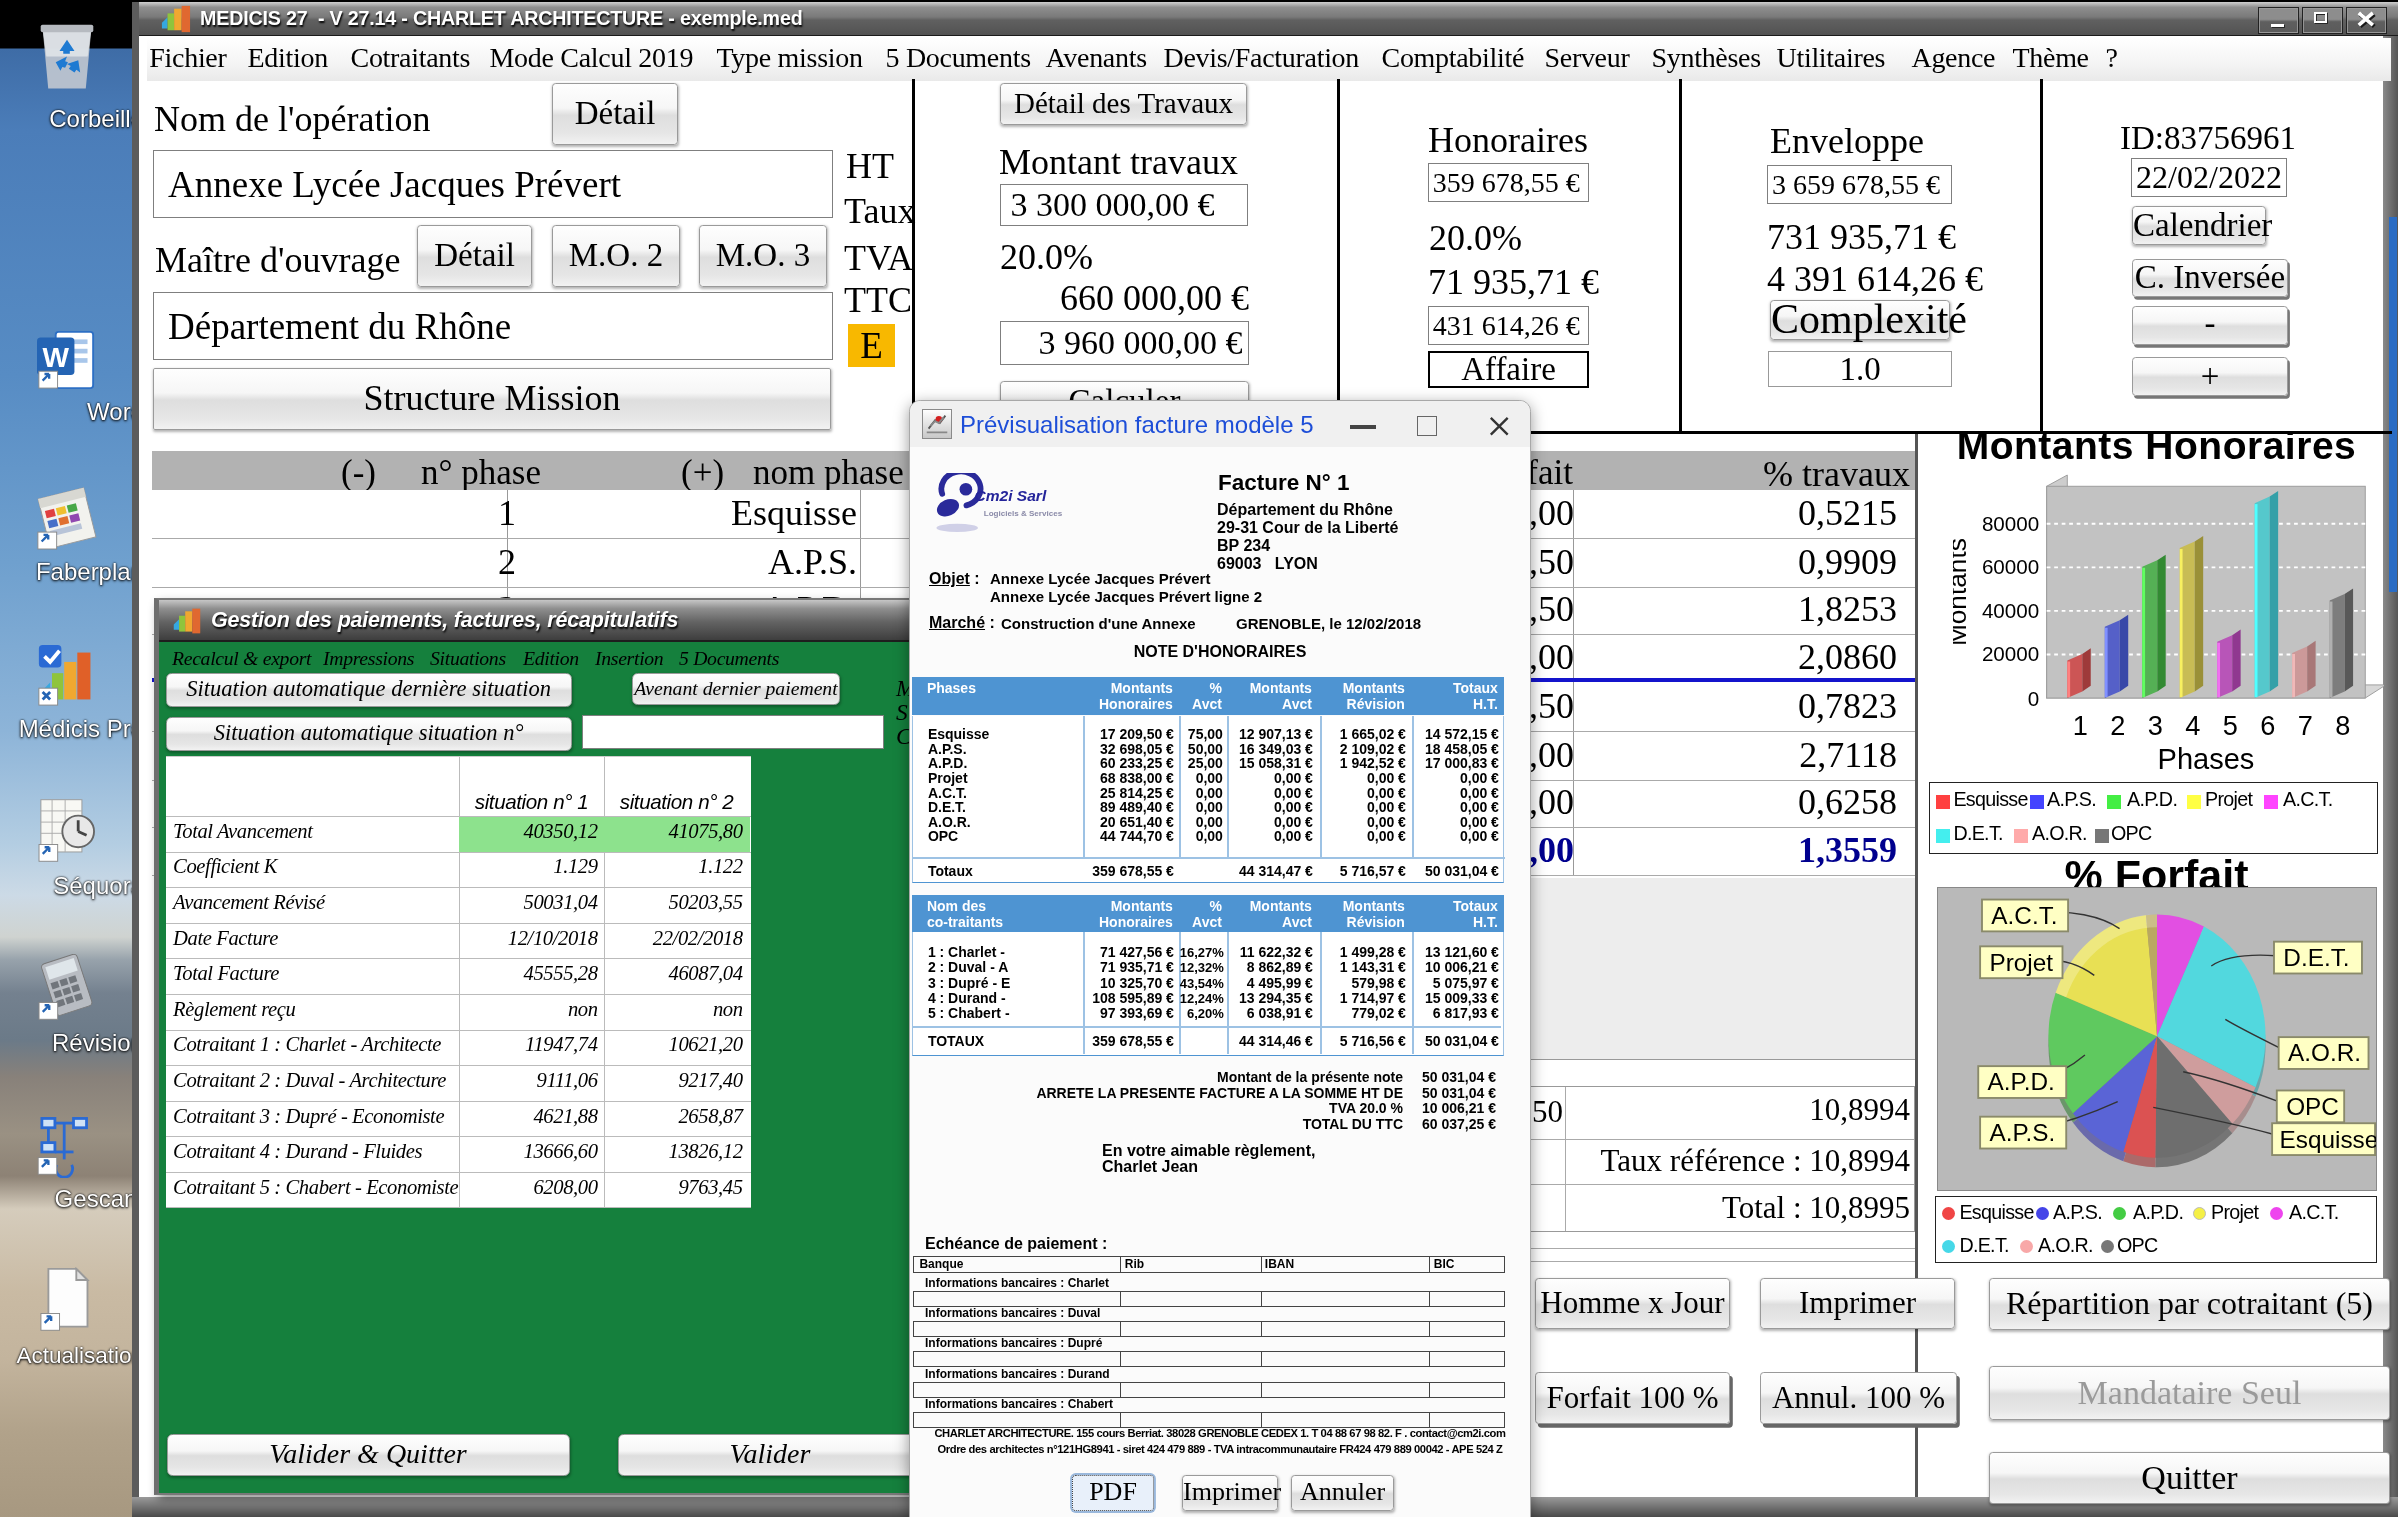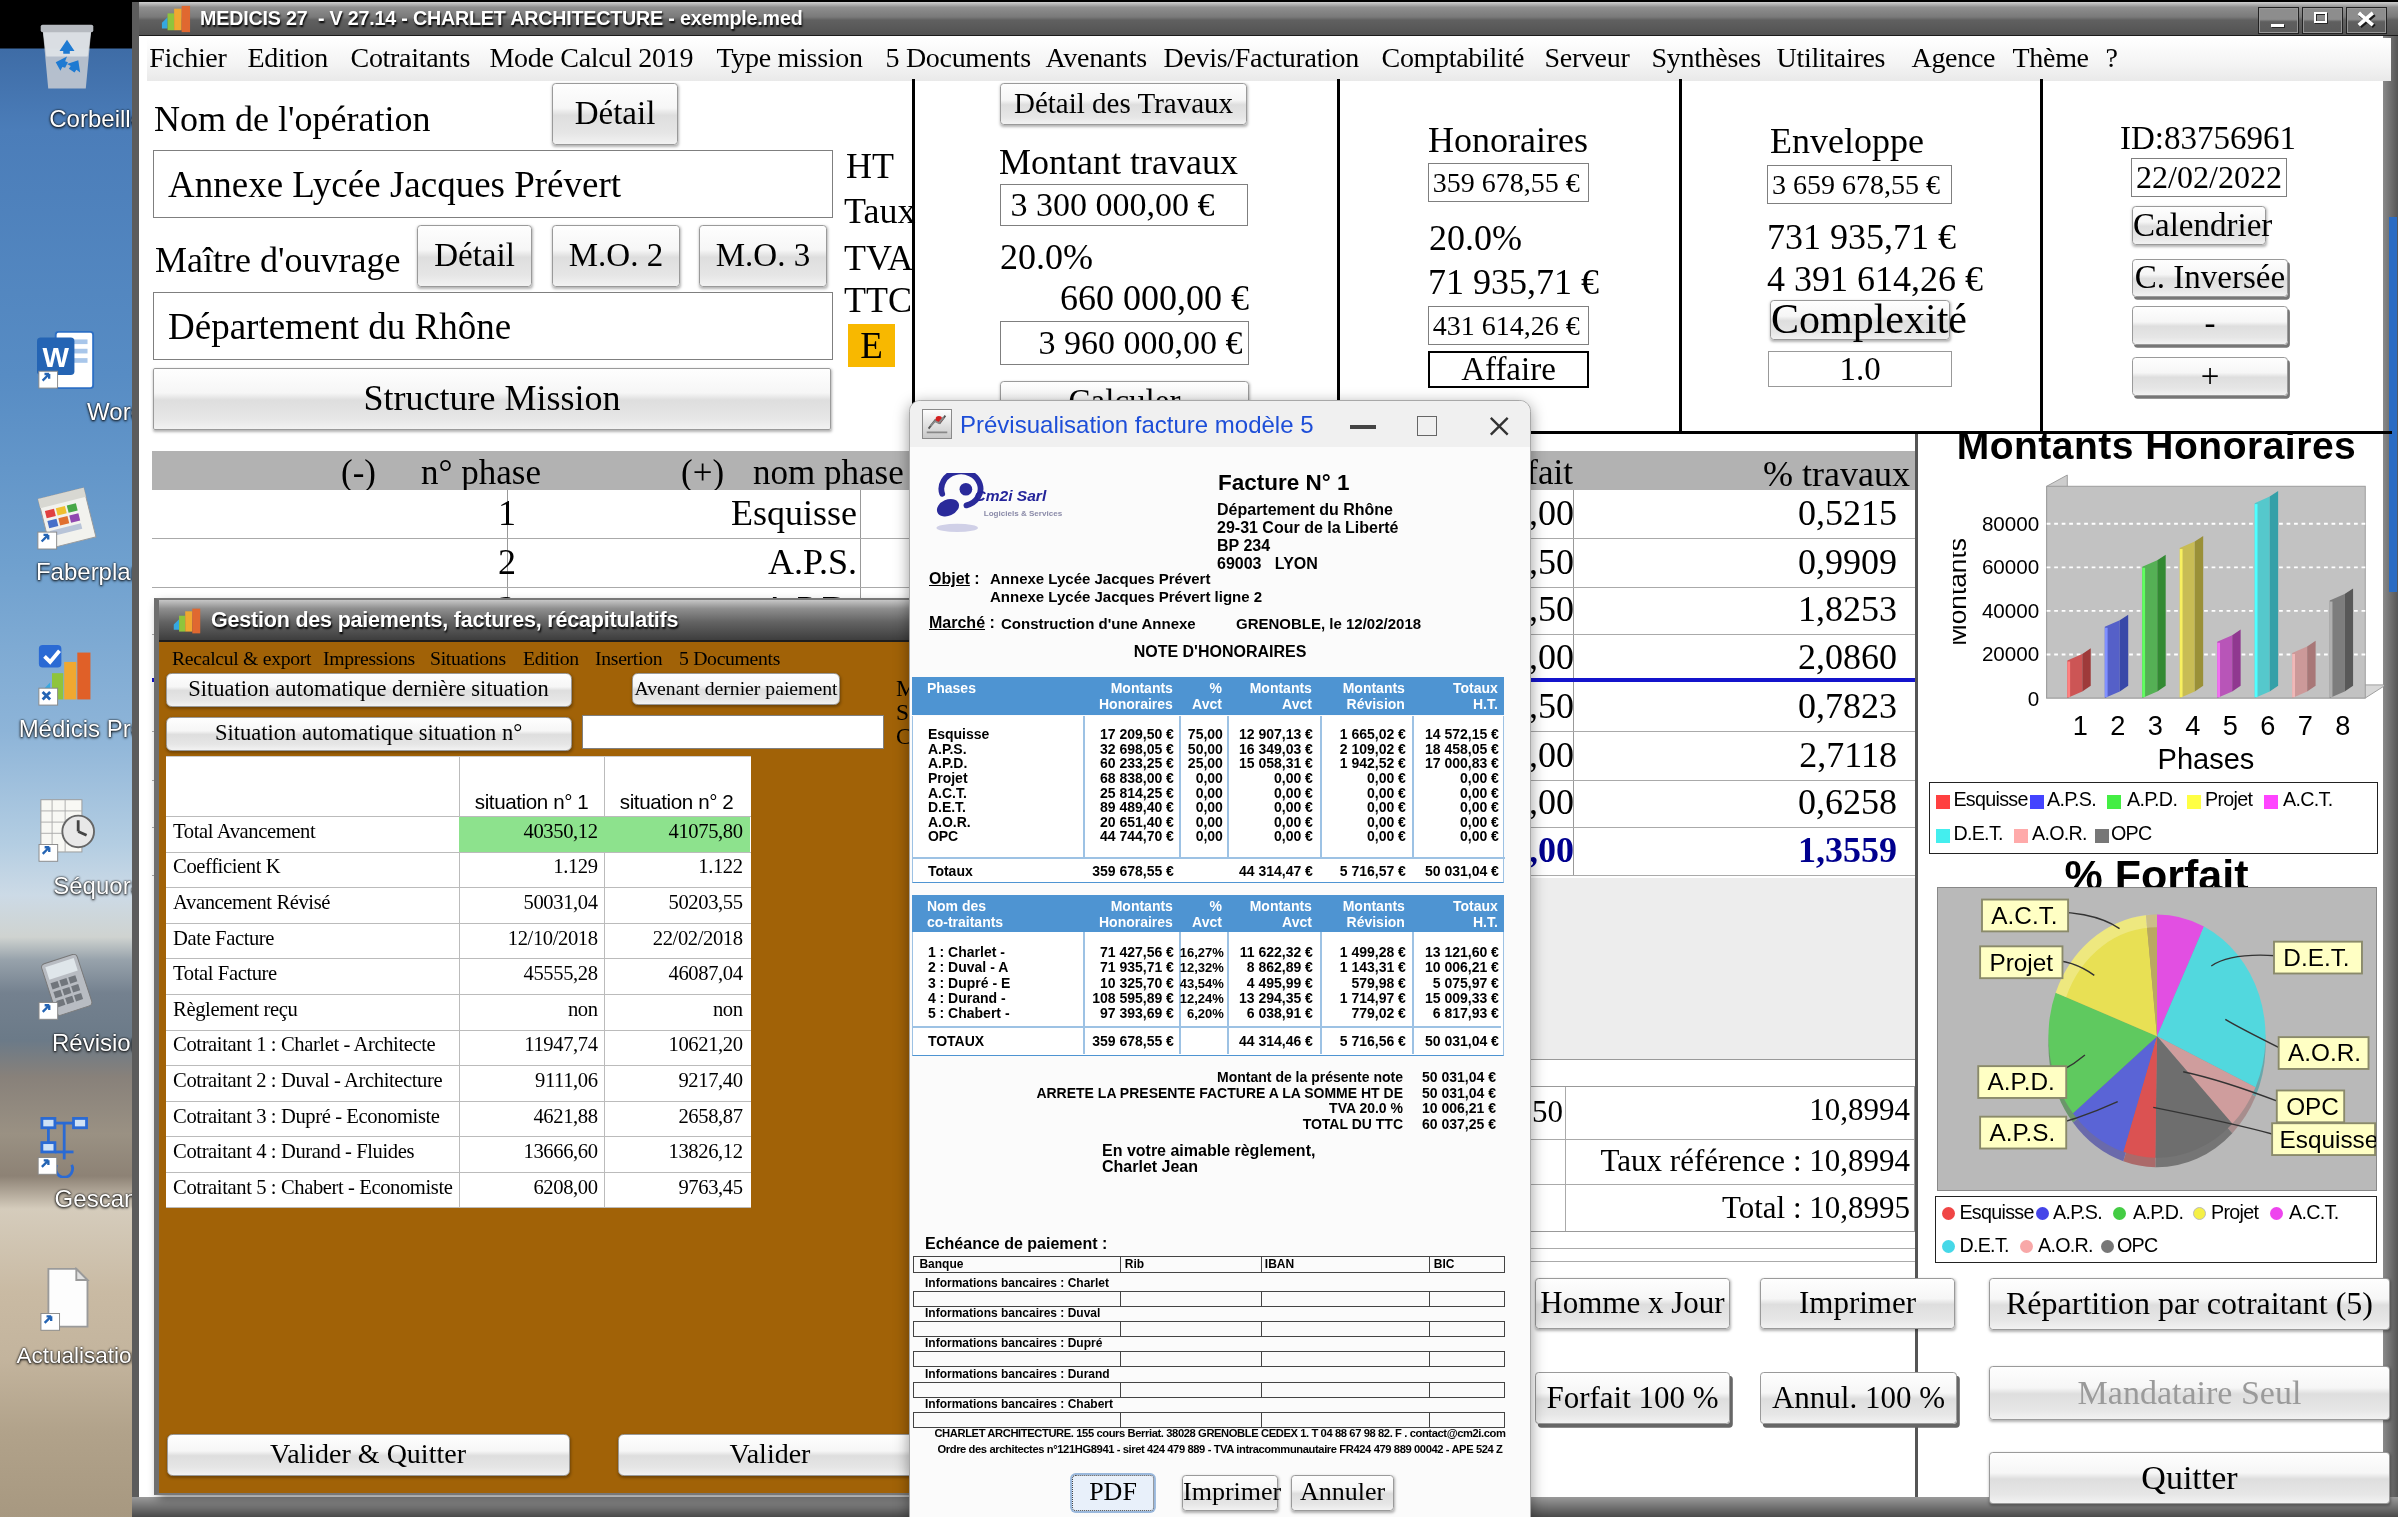--- a/index.html
+++ b/index.html
@@ -447,21 +447,21 @@
     <div class="abs" style="left:84px;top:43px;width:13px;height:13px;border-radius:50%;background:#f8a8a8;"></div>
       <div class="abs" style="left:102px;top:37px;">A.O.R.</div>
     <div class="abs" style="left:165px;top:43px;width:13px;height:13px;border-radius:50%;background:#777;"></div>
       <div class="abs" style="left:181px;top:37px;">OPC</div>
   </div>
   <div class="abs btn" style="left:1850px;top:1276px;width:401px;height:52px;font-size:32px;line-height:49px;">Répartition par cotraitant (5)</div>
   <div class="abs btn" style="left:1850px;top:1364px;width:401px;height:54px;font-size:34px;line-height:51px;color:#9a9a9a;">Mandataire Seul</div>
   <div class="abs btn" style="left:1850px;top:1450px;width:401px;height:52px;font-size:34px;line-height:49px;">Quitter</div>
 </div>
 
-<div class="abs" id="gestwin" style="left:154px;top:598px;width:1252px;height:897px;background:#a16207;border:2.8px solid #787878;border-left:5.6px solid #6e6e6e;box-shadow:3.7px 4.7px 9.4px rgba(0,0,0,.45);">
+<div class="abs" id="gestwin" style="left:154px;top:598px;width:1252px;height:897px;background:#15803d;border:2.8px solid #787878;border-left:5.6px solid #6e6e6e;box-shadow:3.7px 4.7px 9.4px rgba(0,0,0,.45);font-style:italic;">
   <div class="abs" style="left:0;top:0;width:1243px;height:42px;background:linear-gradient(180deg,#c6c6c6 0,#8e8e8e 22%,#636363 55%,#3e3e3e 100%);border-bottom:2.8px solid #1e1e1e;">
     <svg class="abs" style="left:13px;top:5.6px" width="30" height="30" viewBox="0 0 34 32">
       <polygon points="2,20 8,14 8,26 2,26" fill="#35a8e0"></polygon>
       <rect x="8" y="10" width="7" height="18" fill="#8fc43c"></rect>
       <rect x="15" y="5" width="8" height="23" fill="#f0a830"></rect>
       <rect x="23" y="2" width="9" height="28" fill="#e06830"></rect>
     </svg>
     <div class="abs sans" style="left:52px;top:8.4px;font-size:21.5px;font-weight:bold;color:#fff;text-shadow:0.9px 1.9px 1.9px #000;letter-spacing:-0.2px;">Gestion des paiements, factures, récapitulatifs</div>
   </div>
   <div class="abs" style="left:13px;top:47px;font-size:19.7px;letter-spacing:-0.3px;">Recalcul &amp; export</div>

